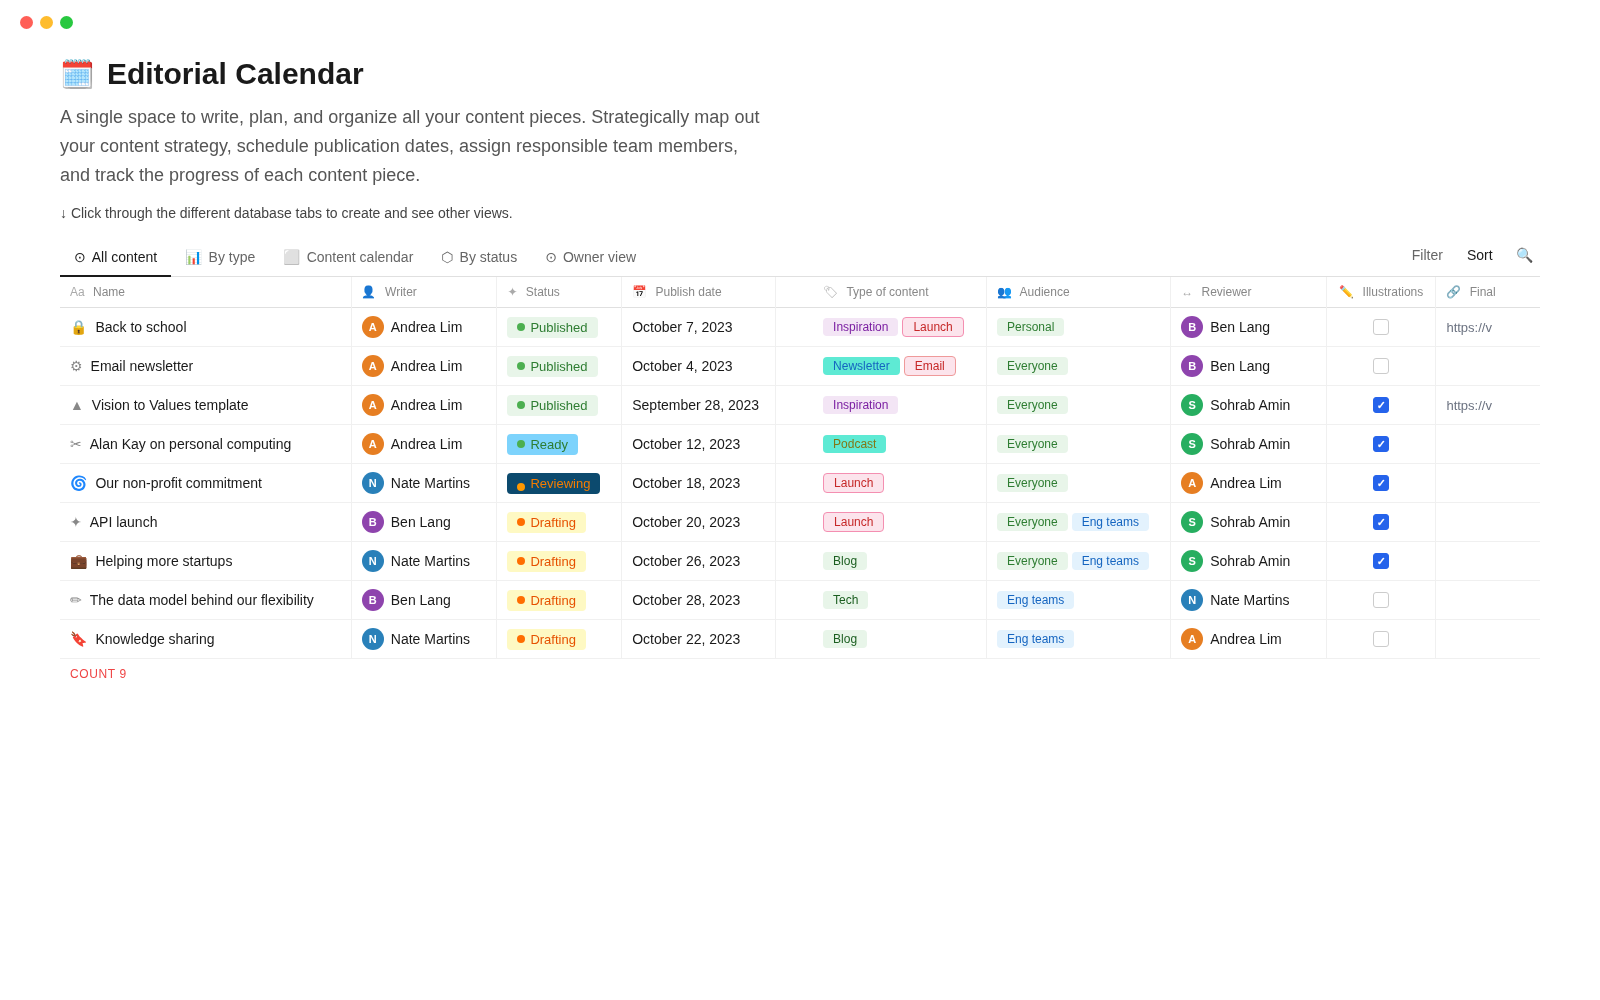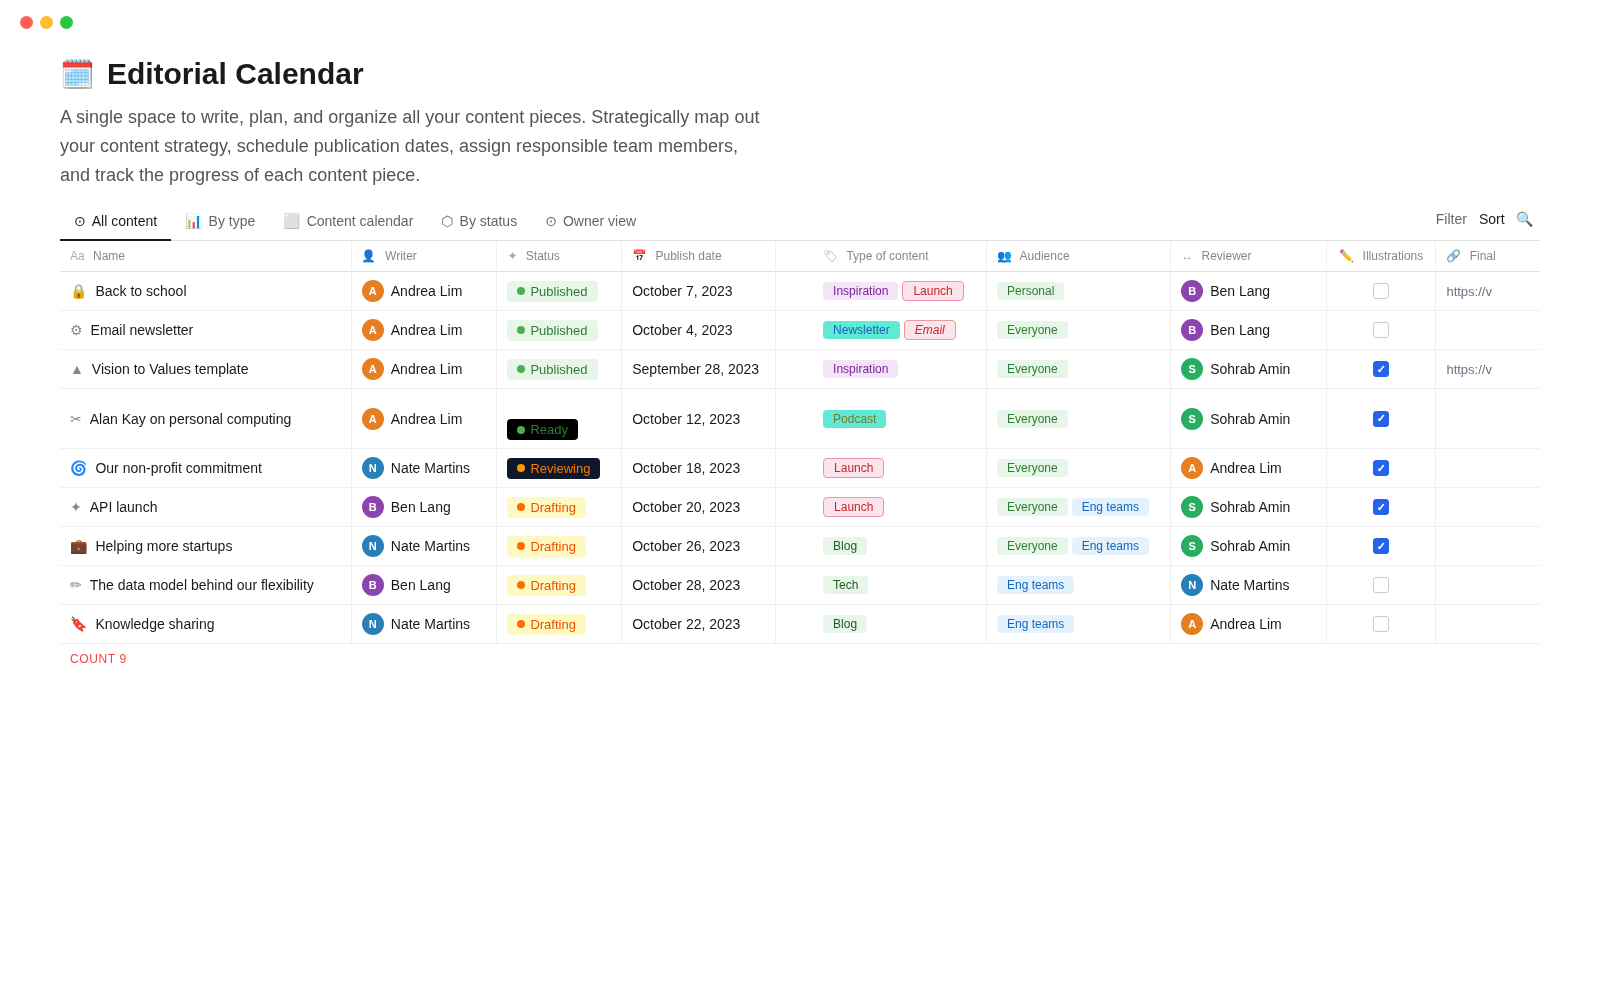--- a/index.html
+++ b/index.html
@@ -88,20 +88,21 @@
       border-bottom: 2px solid #1a1a1a;
       font-weight: 500;
     }
     .tab-icon {
       font-size: 14px;
     }
     .tabs-right {
       margin-left: auto;
       display: flex;
       align-items: center;
+      gap: 12px;
       padding-bottom: 8px;
     }
     .toolbar-btn {
       background: none;
       border: none;
       cursor: pointer;
       color: #666;
       font-size: 14px;
       padding: 4px 6px;
     }
@@ -189,41 +190,41 @@
       font-weight: 500;
       white-space: nowrap;
     }
     .status-dot {
       width: 8px; height: 8px;
       border-radius: 50%;
       flex-shrink: 0;
     }
     .status-published { background: #e8f5e9; color: #2e7d32; }
     .status-published .status-dot { background: #4caf50; }
-    .status-ready { background: #000000; color: #2e7d32; margin-top: 22px; }
+    .status-ready { background: #7dd3fc; color: #2e7d32; }
     .status-ready .status-dot { background: #4caf50; }
-    .status-reviewing { background: #0f172a; color: #f57c00; }
+    .status-reviewing { background: #0c4a6e; color: #f57c00; align-items: flex-end; }
     .status-reviewing .status-dot { background: #ff9800; }
     .status-drafting { background: #fef9c3; color: #e65100; }
     .status-drafting .status-dot { background: #ff6d00; }
 
     .tag {
       display: inline-flex;
       align-items: center;
       padding: 2px 10px;
       border-radius: 4px;
       font-size: 12px;
       font-weight: 500;
       margin-right: 4px;
       white-space: nowrap;
     }
     .tag-inspiration { background: #f3e5f5; color: #7b1fa2; }
     .tag-launch { background: #fce4ec; color: #c62828; border: 1px solid #f48fb1; }
     .tag-newsletter { background: #5eead4; color: #1565c0; }
-    .tag-email { background: #fce4ec; color: #c62828; border: 1px solid #ef9a9a; font-style: italic; }
+    .tag-email { background: #fce4ec; color: #c62828; border: 1px solid #ef9a9a; }
     .tag-podcast { background: #5eead4; color: #827717; }
     .tag-blog { background: #e8f5e9; color: #1b5e20; }
     .tag-tech { background: #e8f5e9; color: #1b5e20; }
 
     .audience-tag {
       display: inline-flex;
       align-items: center;
       padding: 2px 10px;
       border-radius: 4px;
       font-size: 12px;
@@ -298,20 +299,21 @@
   </div>
 </div>
 
 <div class="page-container">
 
   <div class="page-header">
     <span class="page-icon">🗓️</span>
     <h1 class="page-title">Editorial Calendar</h1>
   </div>
   <p class="page-description">A single space to write, plan, and organize all your content pieces. Strategically map out your content strategy, schedule publication dates, assign responsible team members, and track the progress of each content piece.</p>
+  <p class="page-hint">↓ Click through the different database tabs to create and see other views.</p>
 
   <div class="tabs-bar">
     <div class="tab-item active">
       <span class="tab-icon">⊙</span>
       <span>All content</span>
     </div>
     <div class="tab-item">
       <span class="tab-icon">📊</span>
       <span>By type</span>
     </div>

